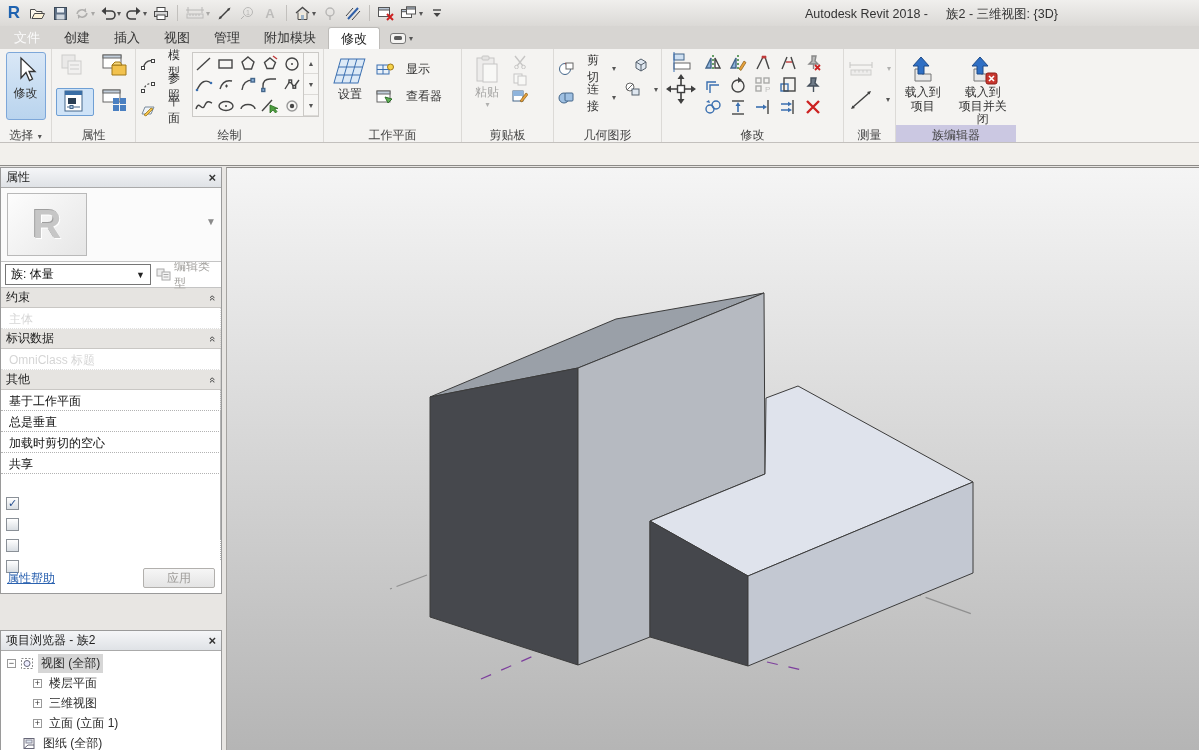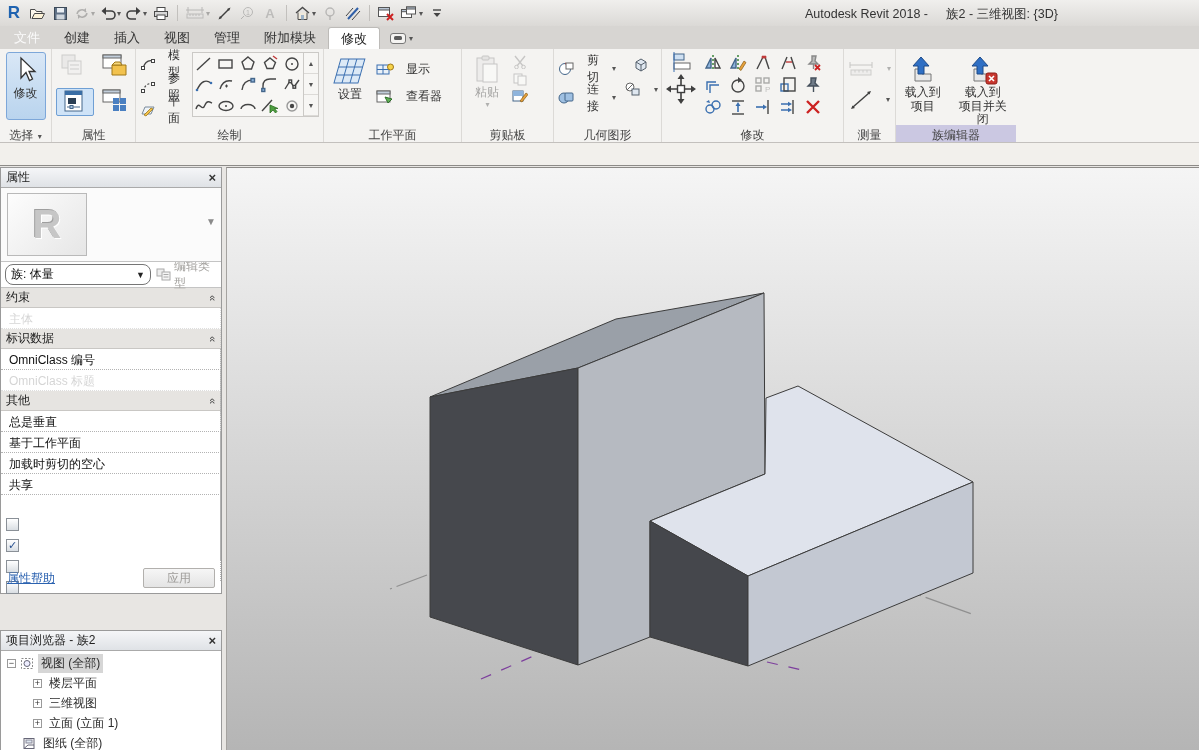--- a/index.html
+++ b/index.html
@@ -52,21 +52,21 @@
   .palette{position:absolute;left:0;width:222px;background:#fff;border:1px solid #9a9a9a;}
   .pal-header{height:20px;background:linear-gradient(#f5f6f8,#dfe2e6);border-bottom:1px solid #aaa;display:flex;align-items:center;padding:0 5px;font-size:12px;color:#222;}
   .pal-header .x{margin-left:auto;font-size:13px;font-weight:bold;color:#333;line-height:1;}
   #props{top:167px;height:427px;}
   #preview-strip{height:74px;background:#fbfbfb;border-bottom:1px solid #c4c4c4;position:relative;}
   #preview-box{position:absolute;left:6px;top:5px;width:80px;height:63px;border:1px solid #b9b9b9;background:linear-gradient(135deg,#fdfdfd,#e6e6e6);
                display:flex;align-items:center;justify-content:center;}
   #preview-box .R{font-size:40px;font-weight:bold;color:#c6c6c6;text-shadow:1px 1px 0 #fff,-1px -1px 0 #9e9e9e;}
   #preview-caret{position:absolute;right:5px;top:28px;color:#8a8a8a;font-size:10px;}
   #type-row{height:26px;display:flex;align-items:center;padding:0 4px;gap:5px;border-bottom:1px solid #c4c4c4;}
-  #type-select{flex:0 0 146px;height:21px;border:1px solid #767676;border-radius:8px;background:#fff;display:flex;align-items:center;padding:0 5px;}
+  #type-select{flex:0 0 146px;height:21px;border:1px solid #767676;border-radius:0;background:#fff;display:flex;align-items:center;padding:0 5px;}
   #type-select .val{flex:1;font-size:12px;color:#111;}
   #type-select .caret{font-size:9px;color:#222;}
   #edit-type{display:flex;align-items:center;gap:3px;color:#a2a09d;font-size:12px;}
   
   #prop-grid{font-size:12px;}
   .pgroup{height:20px;background:#e6e4e1;border-bottom:1px solid #c9c7c4;display:flex;align-items:center;padding:0 5px;color:#222;}
   .pgroup .chev{margin-left:auto;display:inline-block;transform:rotate(90deg);font-size:11px;color:#444;}
   .prow{display:flex;height:21px;border-bottom:1px dotted #b3b3b3;flex-direction:column;}
   .prow .plabel{flex:0 0 107px;padding:3px 2px 0 8px;color:#111;border-right:1px dotted #b3b3b3;overflow:hidden;white-space:nowrap;}
   .prow.dis .plabel{color:#9b9b9b;}
@@ -770,42 +770,38 @@
           <span class="chev">«</span>
         </div>
         <div class="prow dis">
           <div class="plabel">主体</div>
           <div class="pval"></div>
         </div>
         <div class="pgroup">
           <span>标识数据</span>
           <span class="chev">«</span>
         </div>
-        <div class="prow">
-          <div class="plabel">OmniClass 编号</div>
-          <div class="pval active"></div>
-        </div>
         <div class="prow dis">
           <div class="plabel">OmniClass 标题</div>
           <div class="pval"></div>
         </div>
         <div class="pgroup">
           <span>其他</span>
           <span class="chev">«</span>
+        </div>
+        <div class="prow">
+          <div class="plabel">基于工作平面</div>
+          <div class="pval">
+            <span class="cb on">✓</span>
+          </div>
         </div>
         <div class="prow">
           <div class="plabel">总是垂直</div>
           <div class="pval">
             <span class="cb"></span>
-          </div>
-        </div>
-        <div class="prow">
-          <div class="plabel">基于工作平面</div>
-          <div class="pval">
-            <span class="cb on">✓</span>
           </div>
         </div>
         <div class="prow">
           <div class="plabel">加载时剪切的空心</div>
           <div class="pval">
             <span class="cb"></span>
           </div>
         </div>
         <div class="prow">
           <div class="plabel">共享</div>

